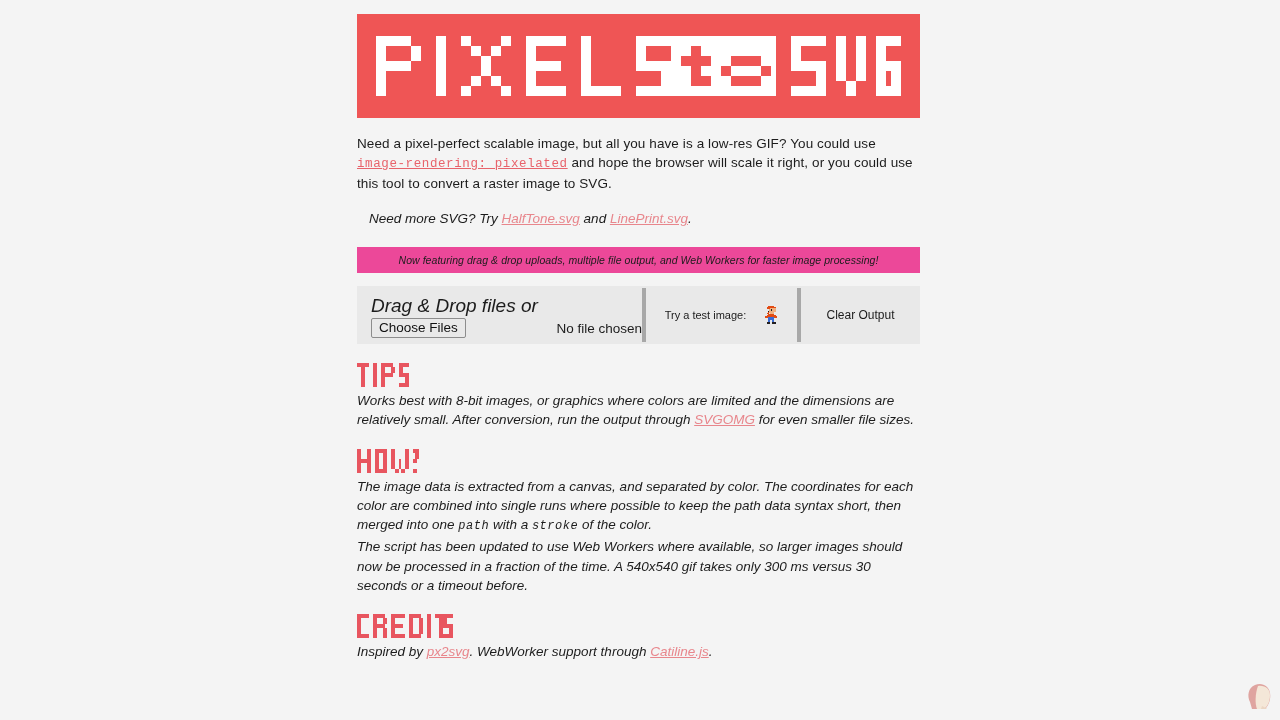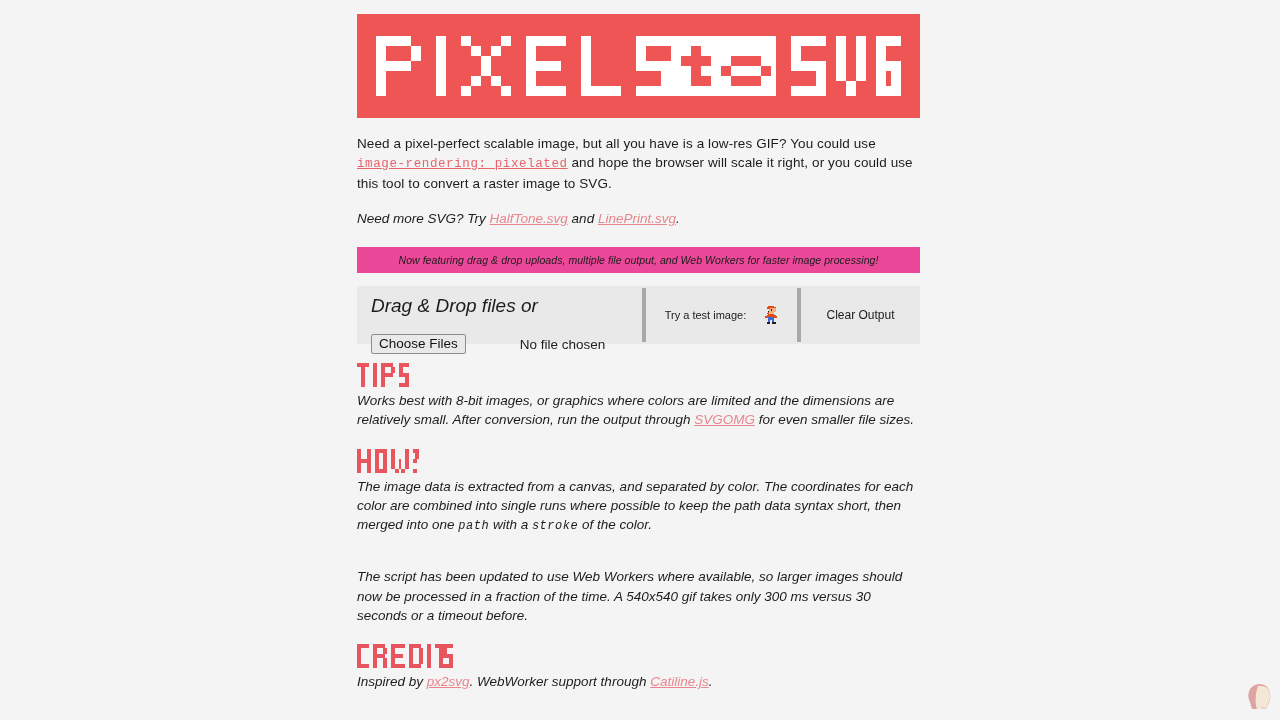--- a/index.html
+++ b/index.html
@@ -43,21 +43,21 @@
     letter-spacing: 0.1px;
   }
   code.css-code {
     font-family: "Liberation Mono", "DejaVu Sans Mono", monospace;
     font-size: 12.5px;
     color: #e8636b;
     text-decoration: underline;
     letter-spacing: 0.6px;
   }
   .more-svg {
-    margin: 16px 0 0 0;
+    margin: 16px 0 0 12px;
     font-size: 13.5px;
     line-height: 19px;
     font-style: italic;
     color: #1c1c1c;
   }
   a.link {
     color: #e8868c;
     text-decoration: underline;
   }
 
@@ -113,25 +113,26 @@
     color: #1c1c1c;
     cursor: pointer;
   }
   .drop-label {
     font-size: 19px;
     font-style: italic;
     color: #1c1c1c;
     line-height: 17px;
   }
   .file-row {
-    margin-top: 20px;
+    margin-top: 4px;
     display: flex;
     align-items: center;
     font-size: 13.5px;
     color: #1c1c1c;
+    justify-content: space-between;
   }
   .file-btn {
     font-family: "Liberation Sans", sans-serif;
     font-size: 13.5px;
     color: #111;
     background: #e9e9e9;
     border: 1px solid #8d8d8d;
     border-radius: 2px;
     padding: 1px 7px 2px 7px;
     line-height: 15px;
@@ -142,21 +143,21 @@
   
   .sec-head { margin-top: 19px; height: 28px; }
   .sec-head svg { display: block; }
   .sec-body {
     margin: 0;
     font-size: 13.5px;
     line-height: 19.3px;
     font-style: italic;
     color: #1c1c1c;
   }
-  .sec-body + .sec-body { margin-top: 31px; }
+  .sec-body + .sec-body { margin-top: 1px; }
   code.mono-inline {
     font-family: "Liberation Mono", "DejaVu Sans Mono", monospace;
     font-style: italic;
     font-size: 12px;
     color: #1c1c1c;
     letter-spacing: 0.5px;
   }
 
   
   .sprite { display: block; image-rendering: pixelated; }

